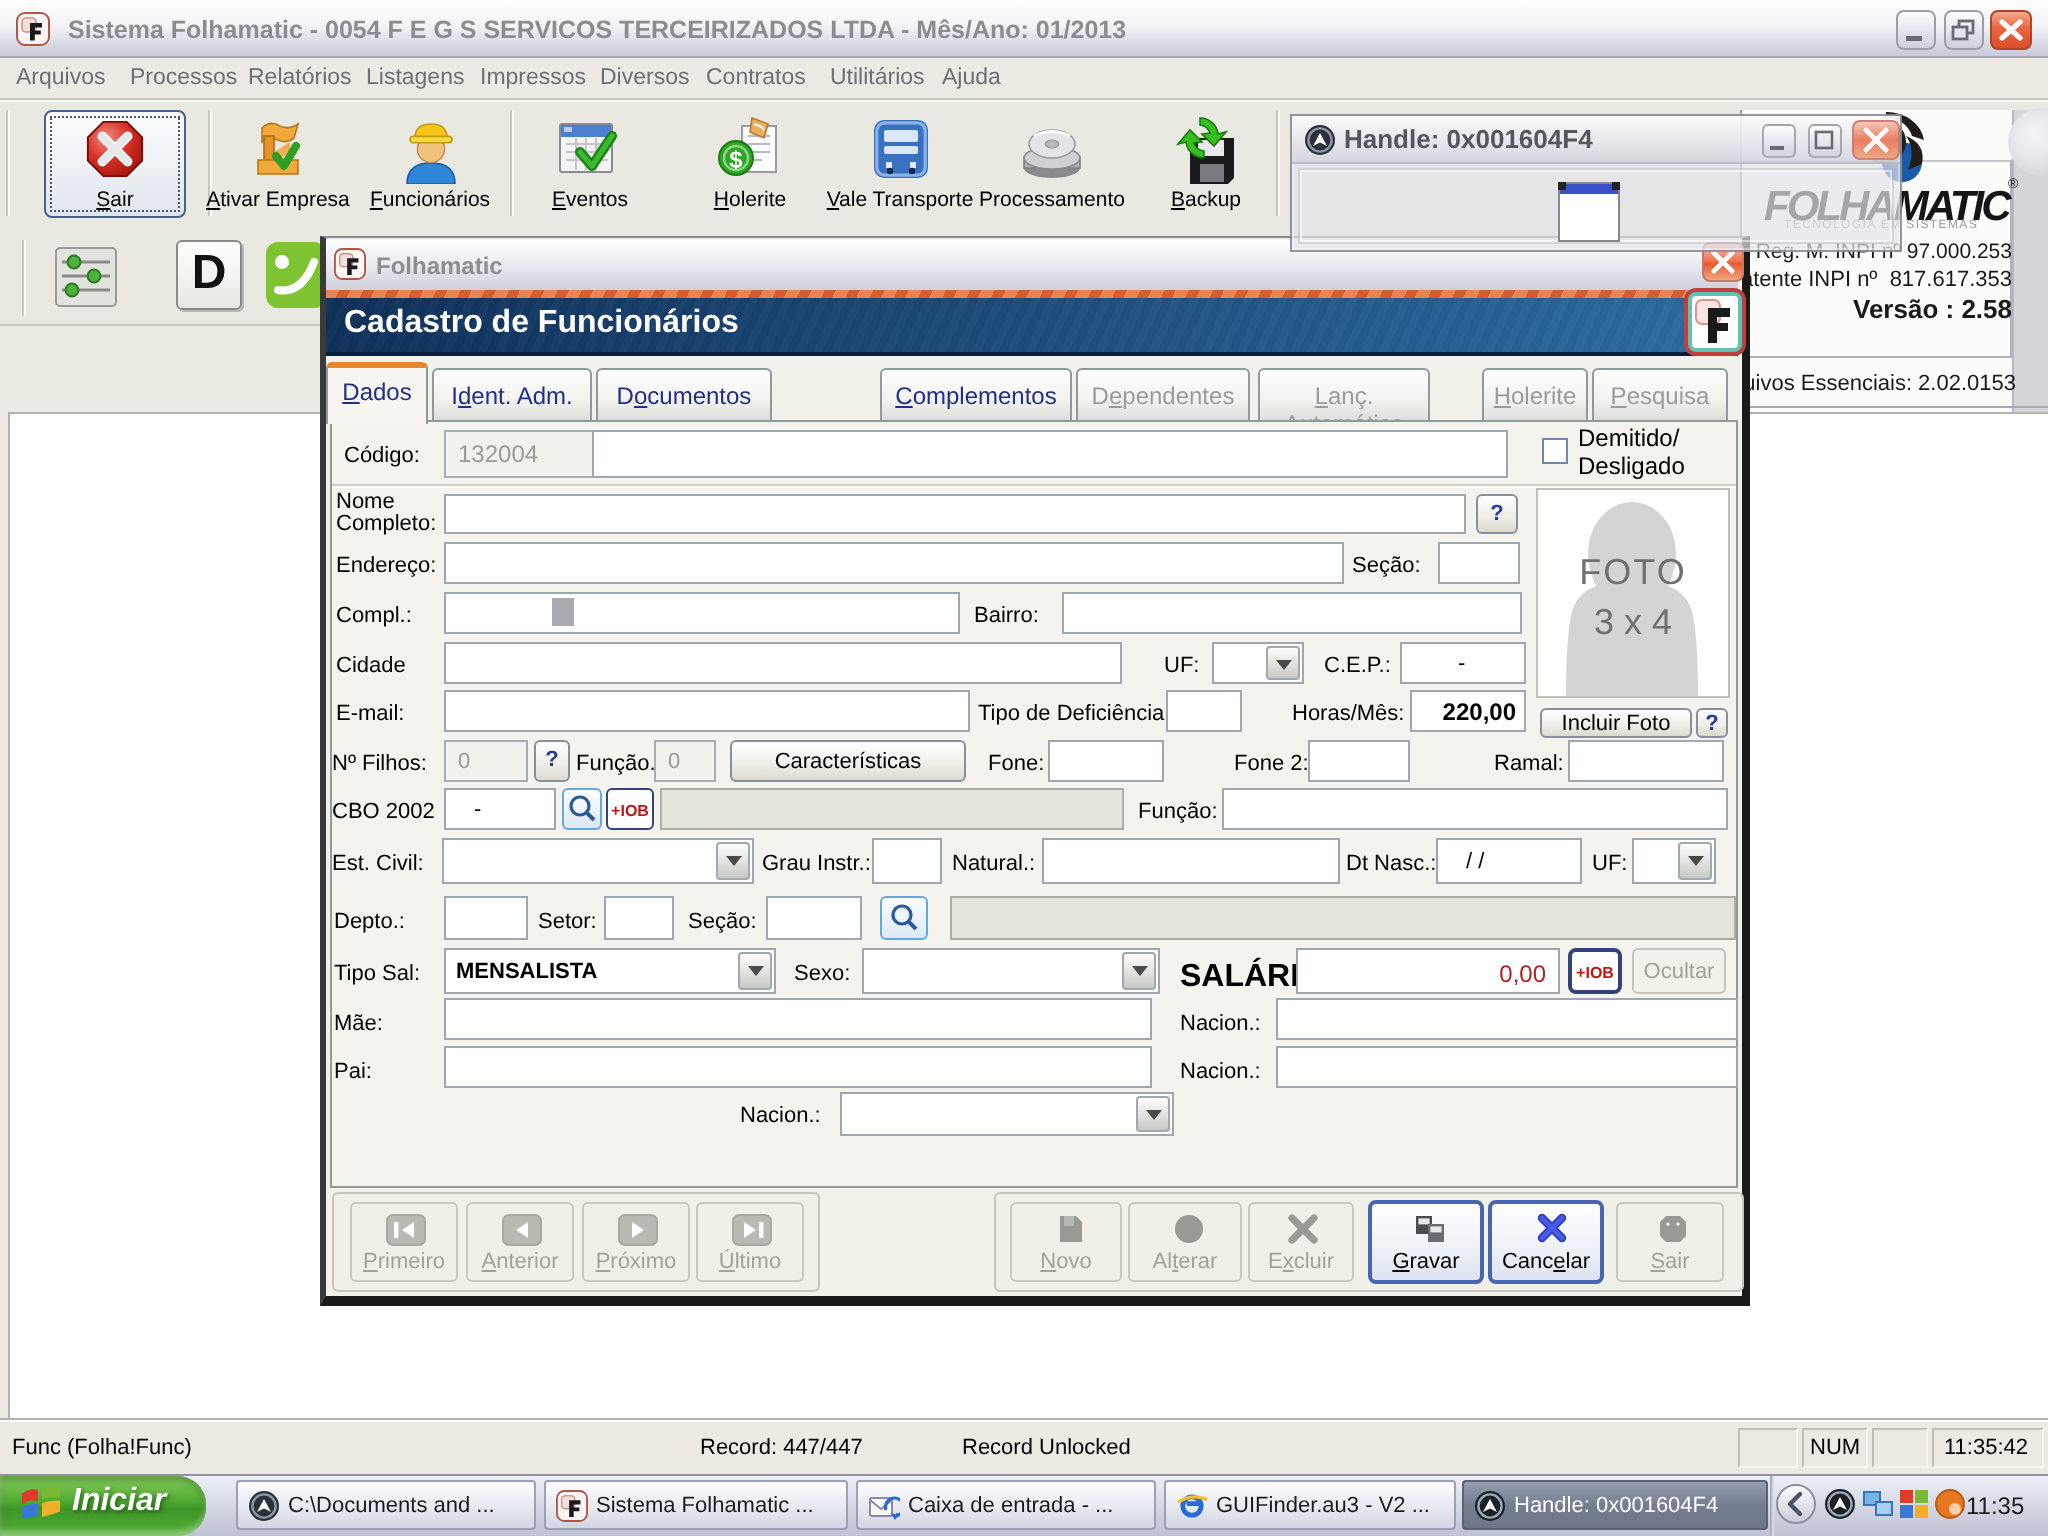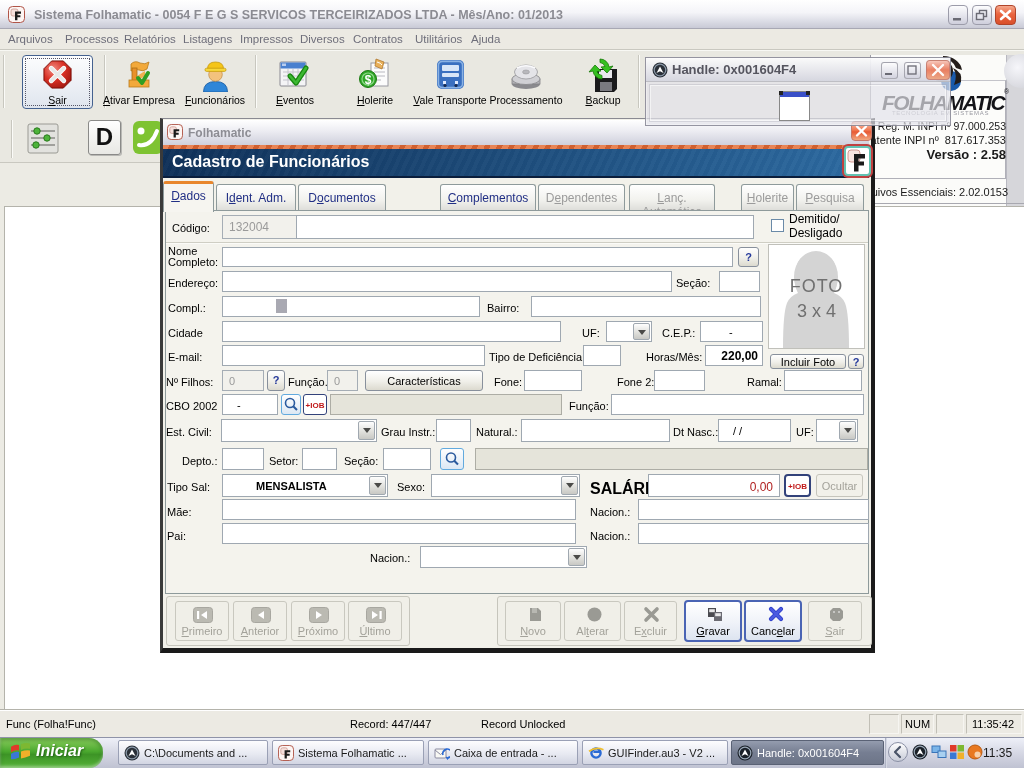--- a/index.html
+++ b/index.html
@@ -334,35 +334,35 @@
   <div class="tb" style="left:436px;top:419px;width:35px;height:23px;"></div>
   <div class="lbl" style="left:476px;top:426px;">Natural.:</div>
   <div class="tb" style="left:521px;top:419px;width:149px;height:23px;"></div>
   <div class="lbl" style="left:673px;top:426px;">Dt Nasc.:</div>
   <div class="tb" style="left:718px;top:419px;width:73px;height:23px;padding:5px 0 0 14px;">/ /</div>
   <div class="lbl" style="left:796px;top:426px;">UF:</div>
   <div class="combo" style="left:816px;top:419px;width:42px;height:23px;">
       <div class="carrow" style="height:19px;"></div>
     </div>
 
-  <div class="lbl" style="left:167px;top:455px;margin-left:15px;">Depto.:</div>
+  <div class="lbl" style="left:167px;top:455px;">Depto.:</div>
   <div class="tb" style="left:222px;top:448px;width:42px;height:22px;"></div>
   <div class="lbl" style="left:269px;top:455px;">Setor:</div>
   <div class="tb" style="left:302px;top:448px;width:35px;height:22px;"></div>
   <div class="lbl" style="left:344px;top:455px;">Seção:</div>
   <div class="tb" style="left:383px;top:448px;width:48px;height:22px;"></div>
   <div class="abs" style="left:440px;top:448px;width:24px;height:22px;background:linear-gradient(#fefefe,#dce8f4);border:1px solid #62aade;border-radius:3px;"></div>
   <svg class="abs" style="left:440px;top:448px;" width="24" height="22" viewBox="0 0 24 22">
       <circle cx="11" cy="9.5" r="4.5" fill="none" stroke="#2a5a9e" stroke-width="1.6"></circle>
       <path d="M14.2 12.7 L18 16.5" stroke="#2a5a9e" stroke-width="2"></path>
     </svg>
   <div class="tbgray" style="left:475px;top:448px;width:393px;height:22px;"></div>
 
   <div class="lbl" style="left:167px;top:481px;">Tipo Sal:</div>
-  <div class="combo" style="left:222px;top:474px;width:166px;height:23px;font-weight:bold;font-size:11px;color:#000;padding-left:28px;">
+  <div class="combo" style="left:222px;top:474px;width:166px;height:23px;font-weight:bold;font-size:11px;color:#000;">
       <div style="padding:5px 0 0 5px;">MENSALISTA</div>
       <div class="carrow" style="height:19px;"></div>
     </div>
   <div class="lbl" style="left:397px;top:481px;">Sexo:</div>
   <div class="combo" style="left:431px;top:474px;width:149px;height:23px;">
       <div class="carrow" style="height:19px;"></div>
     </div>
   <div class="lbl" style="left:590px;top:480px;font-weight:bold;font-size:16px;">SALÁRIO:</div>
   <div class="tb" style="left:648px;top:474px;width:132px;height:23px;font-size:12px;color:#b02020;text-align:right;padding:5px 6px 0 0;">0,00</div>
   <div class="abs" style="left:784px;top:474px;width:27px;height:23px;background:#fff;border:2px solid #32427a;border-radius:4px;font-size:8px;font-weight:bold;color:#c01818;text-align:center;padding-top:6px;">+IOB</div>

